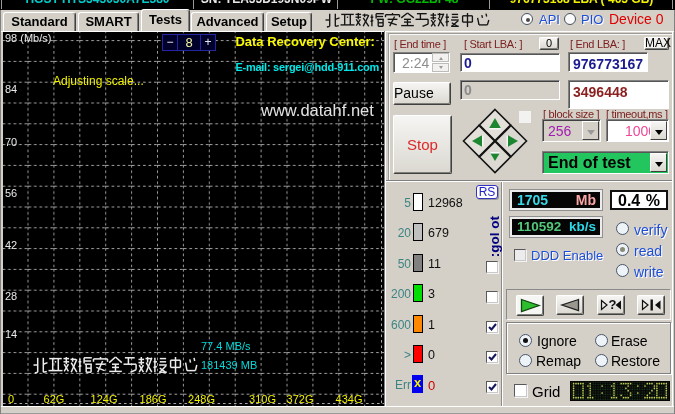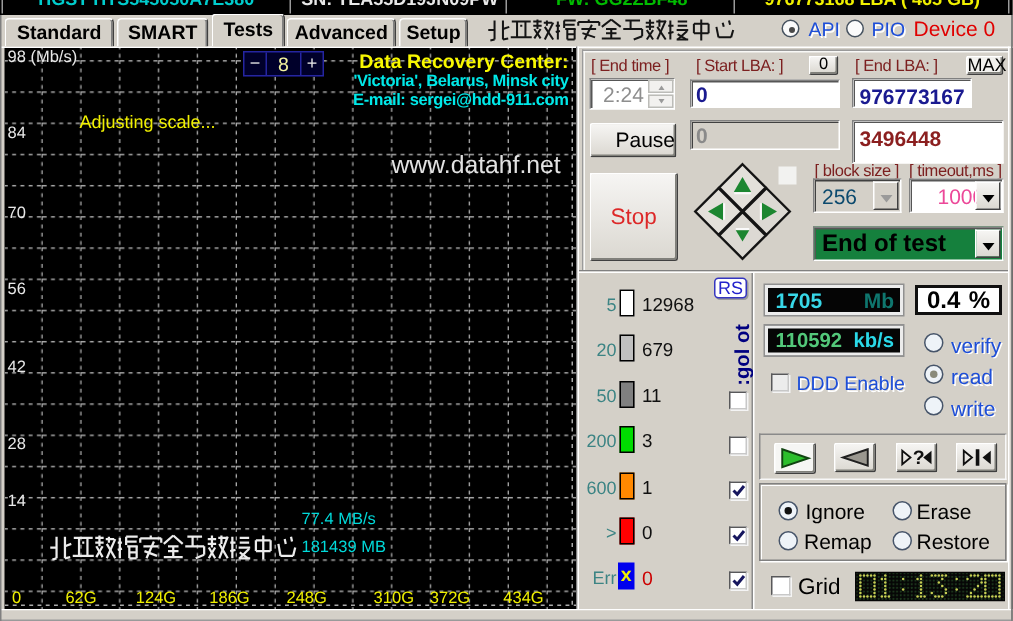--- a/index.html
+++ b/index.html
@@ -142,35 +142,35 @@
   <div class="a" style="left:2px;top:104px;color:#e8e8e8;font-size:11px">70</div>
   <div class="a" style="left:2px;top:155px;color:#e8e8e8;font-size:11px">56</div>
   <div class="a" style="left:2px;top:207px;color:#e8e8e8;font-size:11px">42</div>
   <div class="a" style="left:2px;top:258px;color:#e8e8e8;font-size:11px">28</div>
   <div class="a" style="left:2px;top:296px;color:#e8e8e8;font-size:11px">14</div>
 
   <div class="a" style="left:5px;top:361px;color:#f0f000;font-size:11px">0</div>
   <div class="a" style="left:26px;top:361px;width:50px;text-align:center;color:#f0f000;font-size:11px">62G</div>
   <div class="a" style="left:76px;top:361px;width:50px;text-align:center;color:#f0f000;font-size:11px">124G</div>
   <div class="a" style="left:125px;top:361px;width:50px;text-align:center;color:#f0f000;font-size:11px">186G</div>
-  <div class="a" style="left:188px;top:361px;width:50px;text-align:left;color:#f0f000;font-size:11px">248G</div>
+  <div class="a" style="left:162px;top:361px;width:50px;text-align:right;color:#f0f000;font-size:11px">248G</div>
   <div class="a" style="left:223px;top:361px;width:50px;text-align:right;color:#f0f000;font-size:11px">310G</div>
   <div class="a" style="left:272px;top:361px;width:50px;text-align:center;color:#f0f000;font-size:11px">372G</div>
   <div class="a" style="left:321px;top:361px;width:50px;text-align:center;color:#f0f000;font-size:11px">434G</div>
 
   <div class="a" style="left:50px;top:42px;color:#f0f000;font-size:12px">Adjusting scale...</div>
 
   <div class="a" style="left:159px;top:2px;width:54px;height:17px;background:#00002a;border:1px solid #2525a0;display:flex">
     <div style="width:15px;border-right:1px solid #2525a0;color:#e8e8e8;font-size:12px;text-align:center;line-height:14px">−</div>
     <div style="width:23px;border-right:1px solid #2525a0;color:#f4f4a0;font-size:13px;text-align:center;line-height:15px">8</div>
     <div style="width:14px;color:#e8e8e8;font-size:12px;text-align:center;line-height:14px">+</div>
   </div>
-  <div class="a" style="right:5px;top:3px;text-align:right;line-height:12px">
+  <div class="a" style="right:5px;top:3px;line-height:12px">
     <span style="color:#f8f800;font-size:13px;font-weight:bold">Data Recovery Center:</span><br>
-    <span style="color:#00e8e8;font-size:11px;letter-spacing:-0.25px;font-weight:bold">'Victoria', Belarus, Minsk city</span><br>
+    <br>
     <span style="color:#00e8e8;font-size:11px;letter-spacing:-0.25px;font-weight:bold">E-mail: sergei@hdd-911.com</span>
   </div>
   <div class="a" style="left:258px;top:69px;color:#e2e2e2;font-size:16.5px">www.datahf.net</div>
   <div class="a" style="left:198px;top:308px;color:#00dada;font-size:11px">77.4 MB/s</div>
   <div class="a" style="left:198px;top:327px;color:#00dada;font-size:11px">181439 MB</div>
   <svg class="a" style="left:30px;top:324px" width="166" height="19">
       <g stroke="#ececec" stroke-width="1.5" fill="none">
         <path d="M4.7 1.8 L4.7 16.2"></path>
         <path d="M10.3 1.8 L10.3 16.2"></path>
         <path d="M0.5 9.0 L4.7 9.0"></path>
@@ -276,21 +276,21 @@
 <div class="a lbl" style="left:464px;top:38px">[ Start LBA: ]</div>
 <div class="a btn" style="left:539px;top:37px;width:20px;height:13px;font-size:11px;text-align:center;line-height:11px">0</div>
 <div class="a fld" style="left:460px;top:53px;width:100px;height:19px">
     <span class="a" style="left:3px;top:1px;color:#1a1a90;font-size:14px;font-weight:bold">0</span>
   </div>
 <div class="a lbl" style="left:570px;top:38px">[ End LBA: ]</div>
 <div class="a btn" style="left:644px;top:37px;width:25px;height:13px;font-size:12px;text-align:center;line-height:11px;background:#f2f1ee">MAX</div>
 <div class="a fld" style="left:568px;top:52px;width:80px;height:20px">
     <span class="a" style="left:4px;top:3px;color:#1a1a90;font-size:14px;font-weight:bold">976773167</span>
   </div>
-<div class="a btn" style="left:393px;top:82px;width:58px;height:23px;font-size:14px;text-align:right;line-height:21px;color:#000">Pause</div>
+<div class="a btn" style="left:393px;top:82px;width:58px;height:23px;font-size:14px;text-align:left;line-height:21px;color:#000">Pause</div>
 <div class="a sunk" style="left:460px;top:80px;width:100px;height:20px;background:#d4d0c8">
     <span class="a" style="left:3px;top:1px;color:#8a8a8a;font-size:14px;font-weight:bold">0</span>
   </div>
 <div class="a fld" style="left:568px;top:80px;width:101px;height:29px">
     <span class="a" style="left:4px;top:3px;color:#8b1f1f;font-size:14px;font-weight:bold">3496448</span>
   </div>
 <div class="a btn" style="left:393px;top:115px;width:59px;height:59px;font-size:15px;text-align:center;line-height:57px;color:#dd2828">Stop</div>
 
 <svg class="a" style="left:461px;top:107px" width="68" height="68">
   <g stroke="#141414" stroke-width="1.6">
@@ -305,32 +305,32 @@
   <path d="M21.8 28.5 L21.8 39.5" stroke="#fafafa" stroke-width="1.3"></path>
   <path d="M57 34 L47 28.2 L47 39.8 Z" fill="#1c8630"></path>
   <path d="M46.2 28.5 L46.2 39.5" stroke="#fafafa" stroke-width="1.3"></path>
   <path d="M34 54 L29.5 46.5 L38.5 46.5 Z" fill="#1c8630"></path>
   <path d="M29.5 45.7 L38.5 45.7" stroke="#fafafa" stroke-width="1.3"></path>
 </svg>
 <div class="a" style="left:519px;top:111px;width:12px;height:12px;background:#f2f2f0"></div>
 <div class="a lbl" style="left:543px;top:108px">[ block size ]</div>
 <div class="a lbl" style="left:606px;top:108px">[ timeout,ms ]</div>
 <div class="a sunk" style="left:542px;top:119px;width:59px;height:23px;background:#d4d0c8">
-  <span class="a" style="left:5px;top:3px;color:#0c4a6e;font-size:14px">256</span>
+  <span class="a" style="left:5px;top:3px;color:#a21caf;font-size:14px">256</span>
   <div class="a" style="right:1px;top:1px;width:17px;height:19px;background:#d4d0c8;border:1px solid;border-color:#fff #404040 #404040 #fff">
       <div style="width:0;height:0;border:4px solid transparent;border-top:5px solid #9a9a9a;margin:8px auto 0"></div>
     </div>
 </div>
 <div class="a fld" style="left:606px;top:119px;width:63px;height:23px">
   <span class="a" style="left:18px;top:3px;color:#ec4899;font-size:14px">10000</span>
   <div class="a" style="right:1px;top:1px;width:17px;height:19px;background:linear-gradient(#f6f5f3,#dbd8d1);border:1px solid;border-color:#fff #404040 #404040 #fff">
       <div style="width:0;height:0;border:4px solid transparent;border-top:5px solid #000;margin:8px auto 0"></div>
     </div>
 </div>
-<div class="a fld" style="left:542px;top:151px;width:127px;height:23px;background:#15803d">
+<div class="a fld" style="left:542px;top:151px;width:127px;height:23px;background:#22c55e">
   <span class="a" style="left:5px;top:2px;color:#000;font-size:16px;font-weight:bold">End of test</span>
   <div class="a" style="right:1px;top:1px;width:17px;height:19px;background:linear-gradient(#f6f5f3,#dbd8d1);border:1px solid;border-color:#fff #404040 #404040 #fff">
       <div style="width:0;height:0;border:4px solid transparent;border-top:5px solid #000;margin:8px auto 0"></div>
     </div>
 </div>
 
 <div class="a teal" style="left:380px;top:196px;width:31px">5</div>
 <div class="a" style="left:413px;top:193px;width:10px;height:18px;background:#fff;border:1px solid #000"></div>
 <div class="a cnt" style="left:428px;top:196px">12968</div>
 <div class="a teal" style="left:380px;top:226px;width:31px">20</div>
@@ -366,21 +366,21 @@
     </svg>
   </div>
 <div class="a cb" style="left:486px;top:381px;width:12px;height:12px">
     <svg width="9" height="9" style="display:block">
       <path d="M1 4 L3.5 6.5 L8 1" stroke="#16165e" stroke-width="2" fill="none"></path>
     </svg>
   </div>
 
 <div class="a" style="left:510px;top:190px;width:92px;height:20px;background:#050505;border:2px solid #ececec;box-shadow:0 0 0 1px #909090">
   <span class="a" style="left:5px;top:0px;color:#38d8e8;font-size:14px;font-weight:bold">1705</span>
-  <span class="a" style="right:4px;top:0px;color:#0f766e;font-size:14px;font-weight:bold">Mb</span>
+  <span class="a" style="right:4px;top:0px;color:#fca5a5;font-size:14px;font-weight:bold">Mb</span>
 </div>
 <div class="a" style="left:610px;top:190px;width:58px;height:20px;background:#fff;border:2px solid #101010">
   <span class="a" style="left:6px;top:0px;color:#000;font-size:16px;font-weight:bold">0.4</span>
   <span class="a" style="right:6px;top:0px;color:#000;font-size:16px;font-weight:bold">%</span>
 </div>
 <div class="a" style="left:510px;top:217px;width:92px;height:20px;background:#050505;border:2px solid #ececec;box-shadow:0 0 0 1px #909090">
   <span class="a" style="left:5px;top:0px;color:#53c87a;font-size:13.5px;font-weight:bold">110592</span>
   <span class="a" style="right:4px;top:0px;color:#2ad8e8;font-size:13.5px;font-weight:bold">kb/s</span>
 </div>
 <div class="a rad" style="left:616px;top:222px;width:13px;height:13px"></div>

